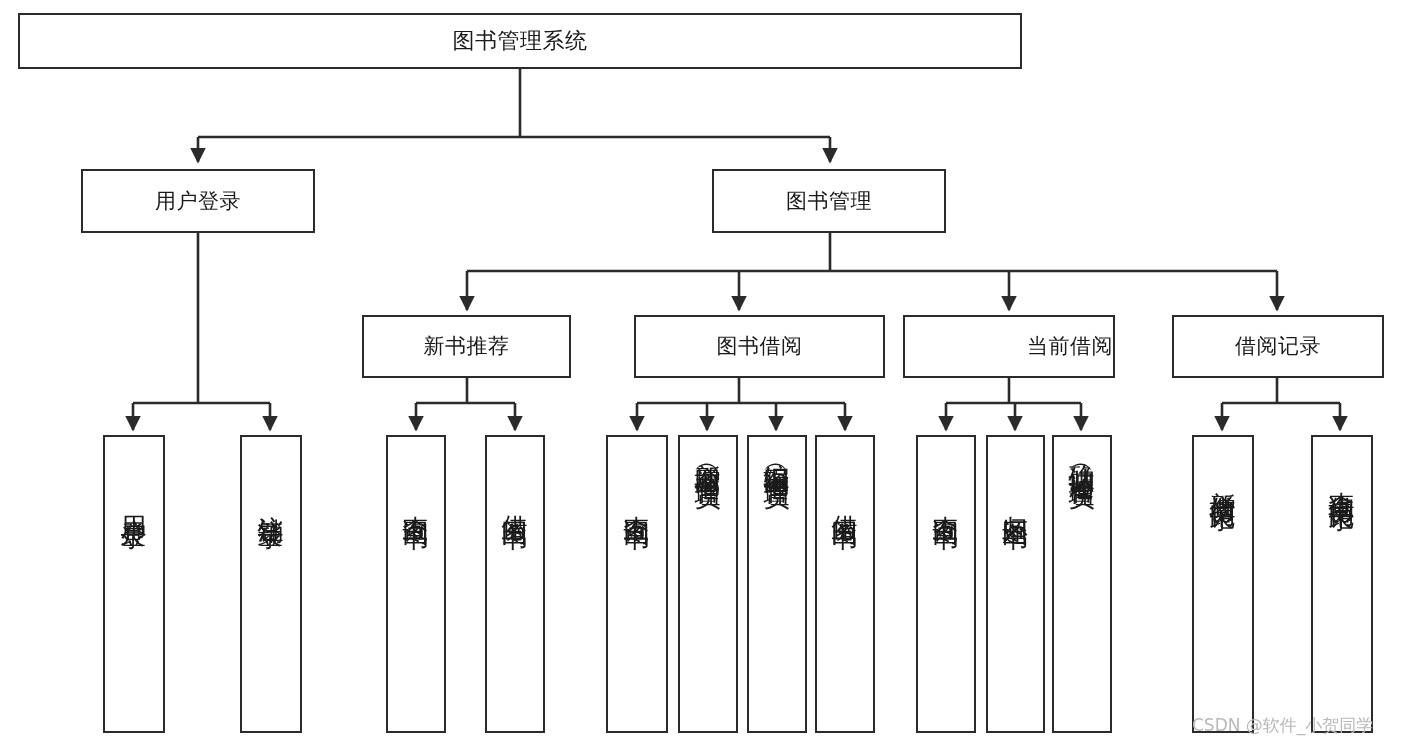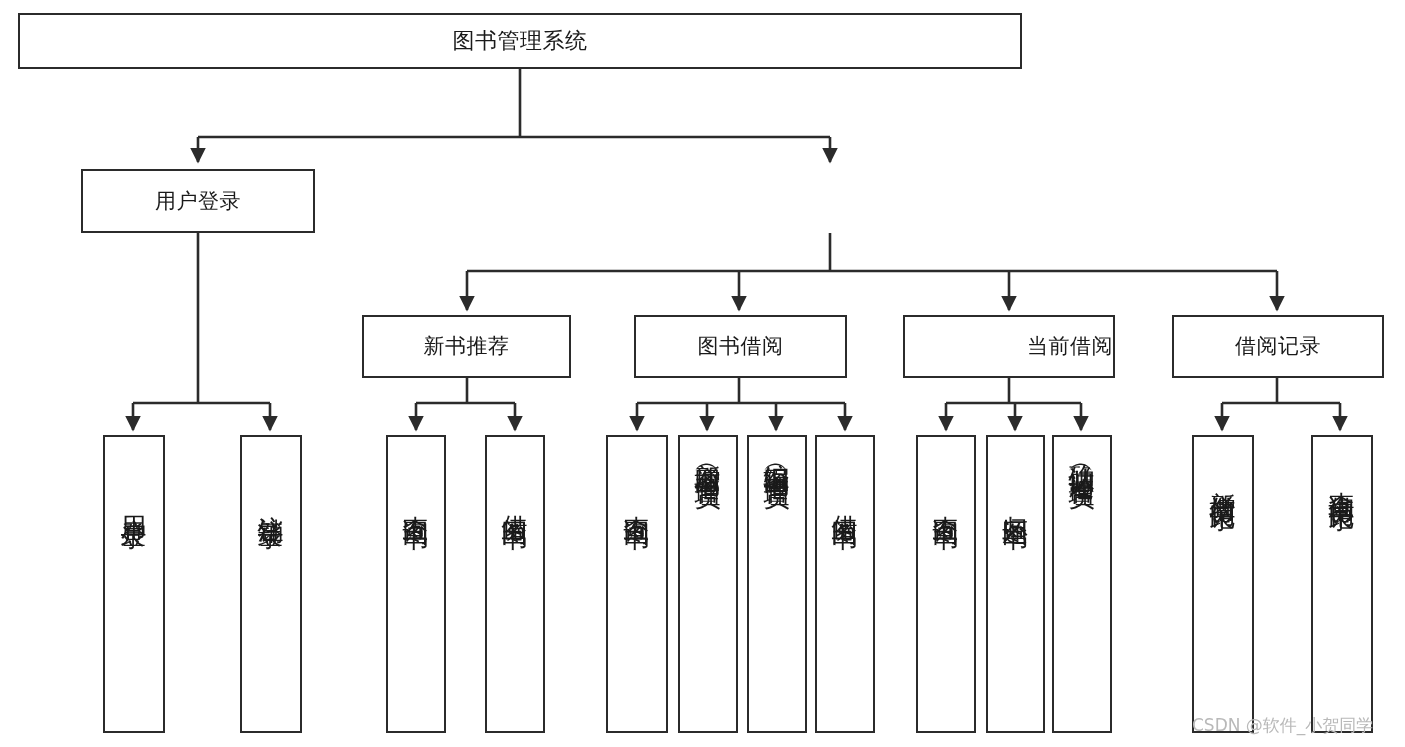--- a/index.html
+++ b/index.html
@@ -138,25 +138,28 @@
     </g>
   </svg>
 
   <div class="node h root" style="left:18px; top:13px; width:1004px; height:56px;">
     <span class="node-label">图书管理系统</span>
   </div>
 
   <div class="node h" style="left:81px; top:169px; width:234px; height:64px;">
     <span class="node-label">用户登录</span>
   </div>
+  <div class="node h" style="left:712px; top:169px; width:234px; height:64px;">
+    <span class="node-label">图书管理</span>
+  </div>
 
   <div class="node h" style="left:362px; top:315px; width:209px; height:63px;">
     <span class="node-label">新书推荐</span>
   </div>
-  <div class="node h" style="left:634px; top:315px; width:213px; height:63px;">
+  <div class="node h" style="left:634px; top:315px; width:251px; height:63px;">
     <span class="node-label">图书借阅</span>
   </div>
   <div class="node h" style="left:903px; top:315px; width:212px; height:63px;justify-content:flex-end;">
     <span class="node-label">当前借阅</span>
   </div>
   <div class="node h" style="left:1172px; top:315px; width:212px; height:63px;">
     <span class="node-label">借阅记录</span>
   </div>
 
   <div class="node v pad-top-big" style="left:103px; top:435px; width:62px; height:298px;">

